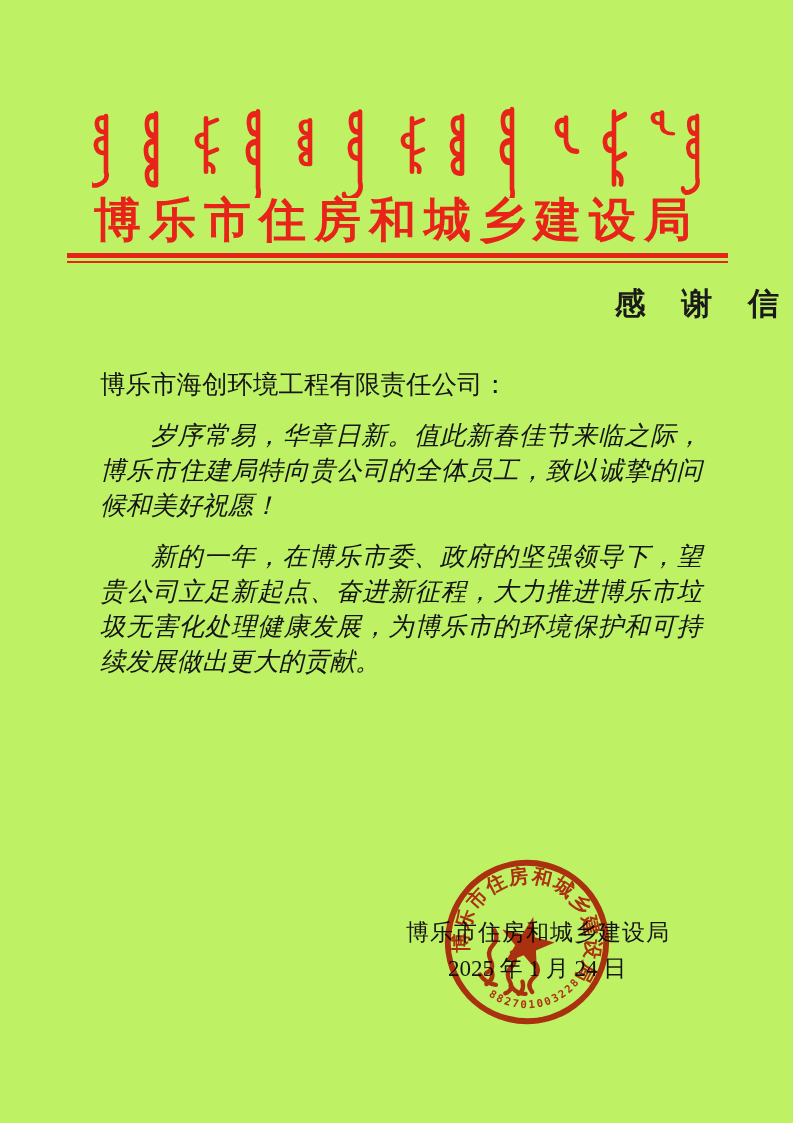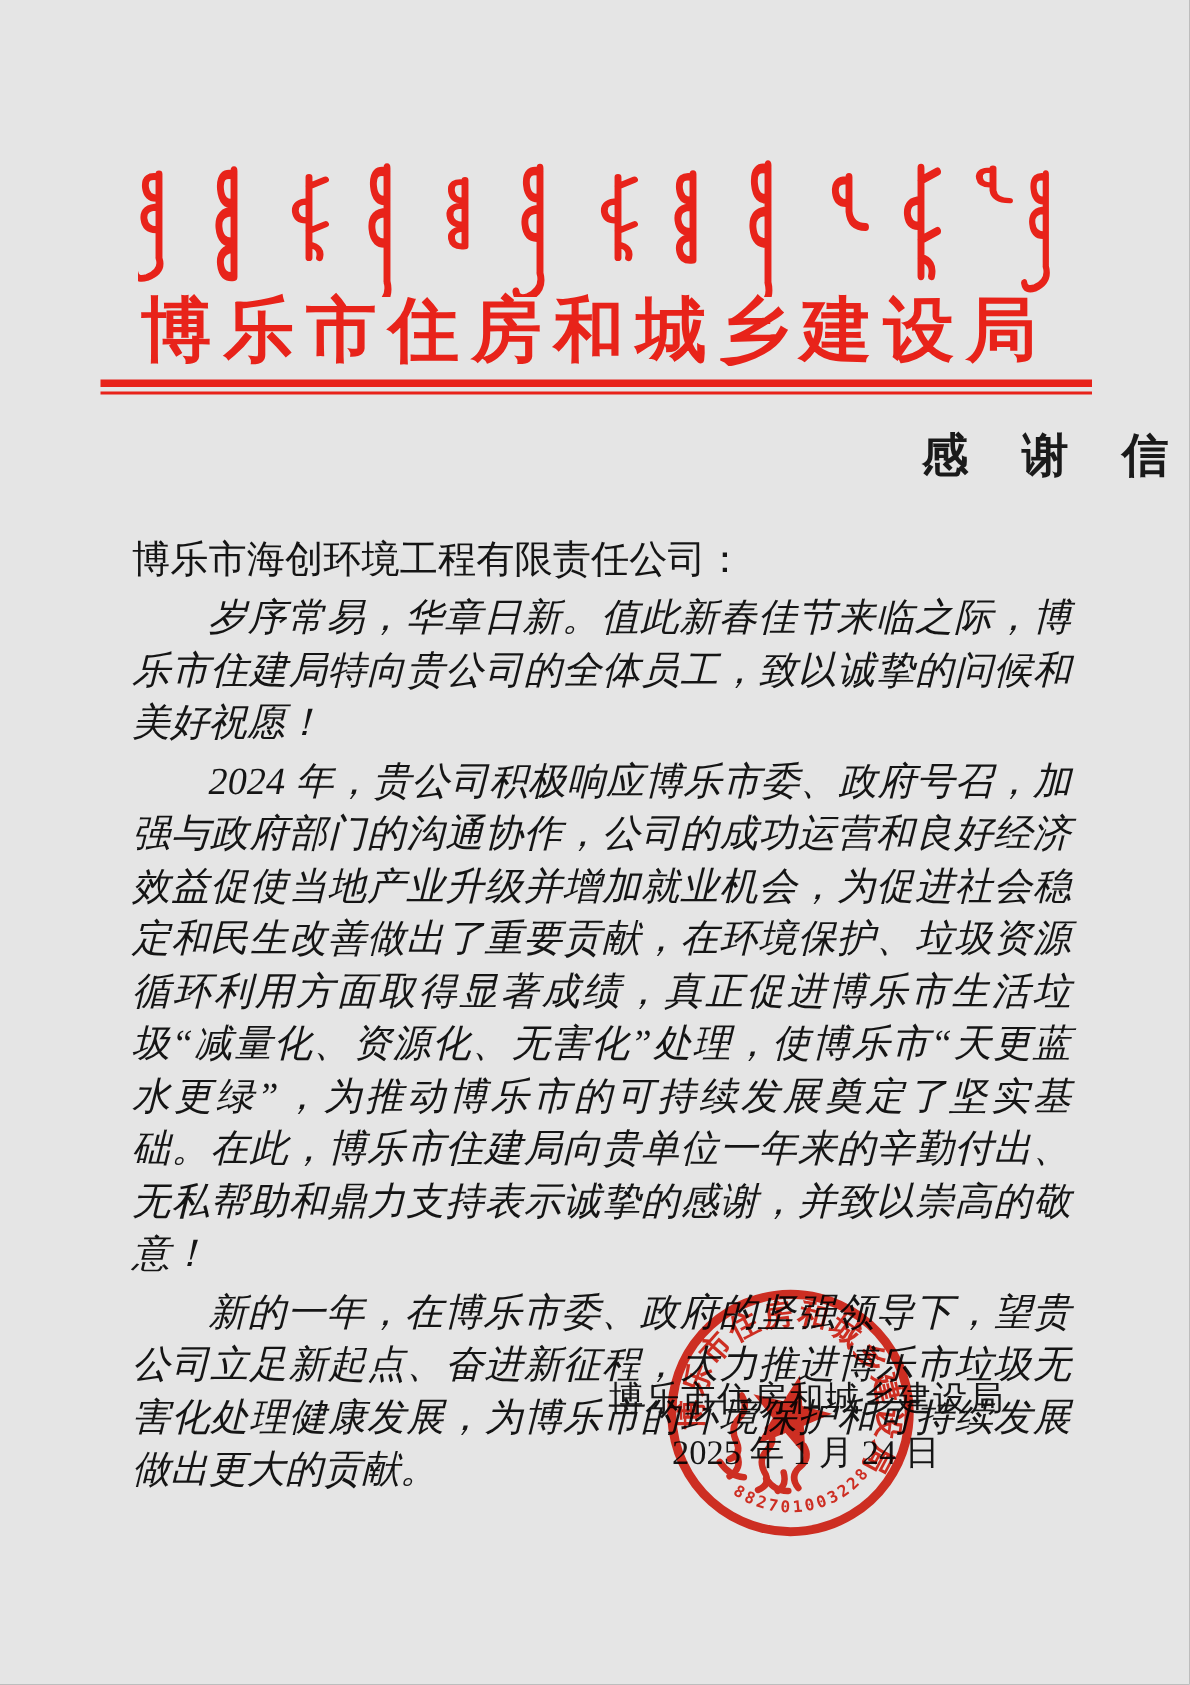--- a/index.html
+++ b/index.html
@@ -1,18 +1,18 @@
 <!DOCTYPE html>
 <html><head>
 <meta charset="utf-8">
 <style>
   html,body{margin:0;padding:0;background:#9a9a9a;}
   .page{
     position:relative;width:793px;height:1123px;margin:0 auto;
-    background:#e5e5e5;overflow:hidden;
+    background:#bef264;overflow:hidden;
     font-family:"Liberation Serif","DejaVu Serif",serif;color:#151515;
   }
   
   .mongolian-banner{position:absolute;left:92px;top:106px;width:612px;height:92px;}
   .mongolian-banner svg{display:block;width:100%;height:100%;}
   .mg{stroke:#e8231a;stroke-width:4.6;fill:none;stroke-linecap:round;stroke-linejoin:round;}
   .agency-title{
     position:absolute;left:0;top:194px;width:100%;
     text-align:center;font-family:"Liberation Sans","DejaVu Sans",sans-serif;
     font-weight:900;font-size:47px;line-height:1.1;color:#e8231a;
@@ -24,21 +24,21 @@
   
   .letter-title{
     position:absolute;left:0;top:283px;width:100%;margin:0;
     text-align:right;font-size:31px;font-weight:bold;color:#1a1a1a;
     letter-spacing:14px;text-indent:14px;
   }
   .letter-body{
     position:absolute;left:84px;top:351px;width:634px;
     font-size:25.5px;line-height:35px;text-align:justify;
   }
-  .letter-body p{margin:4px;}
+  .letter-body p{margin:16px;}
   .letter-body p.para{text-indent:2em;font-style:italic;}
   .signature{
     position:absolute;left:406px;top:917px;width:234px;
     font-size:23px;letter-spacing:1px;white-space:nowrap;
   }
   .sign-date{
     position:absolute;left:448px;top:953px;width:170px;
     font-size:23px;white-space:nowrap;
   }
   
@@ -99,21 +99,20 @@
   <div class="double-rule">
     <div class="rule-thick"></div>
     <div class="rule-thin"></div>
   </div>
 
   <h1 class="letter-title">感 谢 信</h1>
 
   <div class="letter-body">
     <p class="salutation">博乐市海创环境工程有限责任公司：</p>
     <p class="para">岁序常易，华章日新。值此新春佳节来临之际，博乐市住建局特向贵公司的全体员工，致以诚挚的问候和美好祝愿！</p>
-    <p class="para">2024 年，贵公司积极响应博乐市委、政府号召，加强与政府部门的沟通协作，公司的成功运营和良好经济效益促使当地产业升级并增加就业机会，为促进社会稳定和民生改善做出了重要贡献，在环境保护、垃圾资源循环利用方面取得显著成绩，真正促进博乐市生活垃圾“减量化、资源化、无害化”处理，使博乐市“天更蓝水更绿”，为推动博乐市的可持续发展奠定了坚实基础。在此，博乐市住建局向贵单位一年来的辛勤付出、无私帮助和鼎力支持表示诚挚的感谢，并致以崇高的敬意！</p>
     <p class="para">新的一年，在博乐市委、政府的坚强领导下，望贵公司立足新起点、奋进新征程，大力推进博乐市垃圾无害化处理健康发展，为博乐市的环境保护和可持续发展做出更大的贡献。</p>
   </div>
 
   <div class="signature">博乐市住房和城乡建设局</div>
   <div class="sign-date">2025 年 1 月 24 日</div>
 
   <div class="seal">
     <svg viewBox="0 0 200 200">
       <g transform="rotate(14 100 100)">
         <circle cx="100" cy="100" r="92" fill="none" stroke="#e32315" stroke-width="7"></circle>

